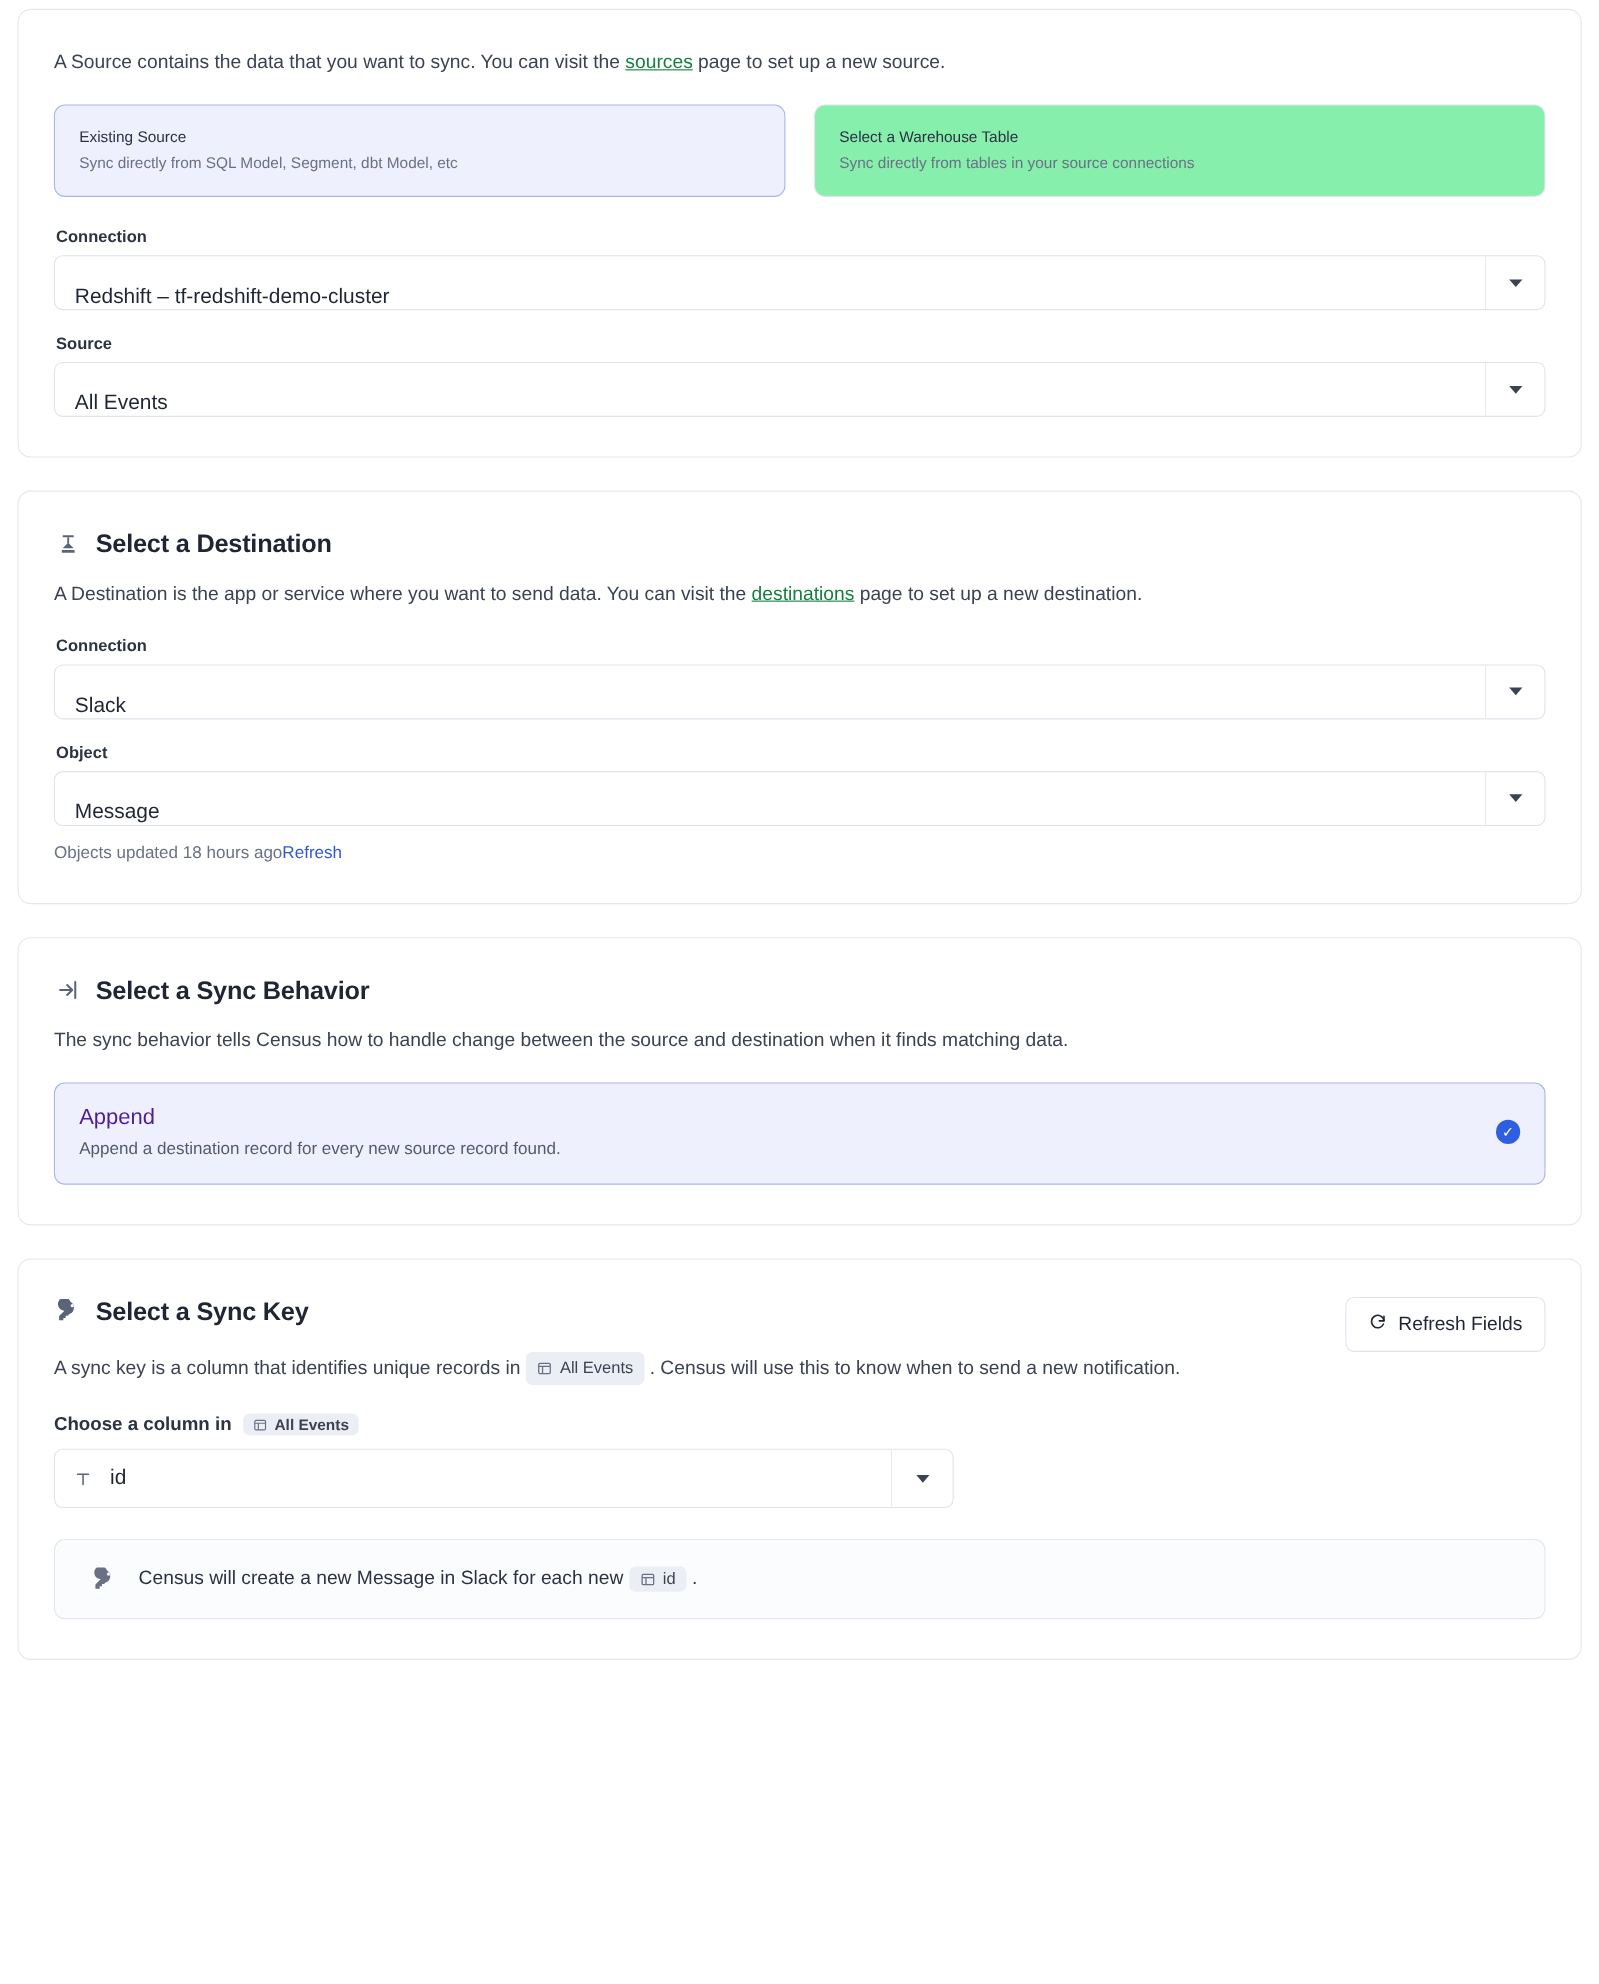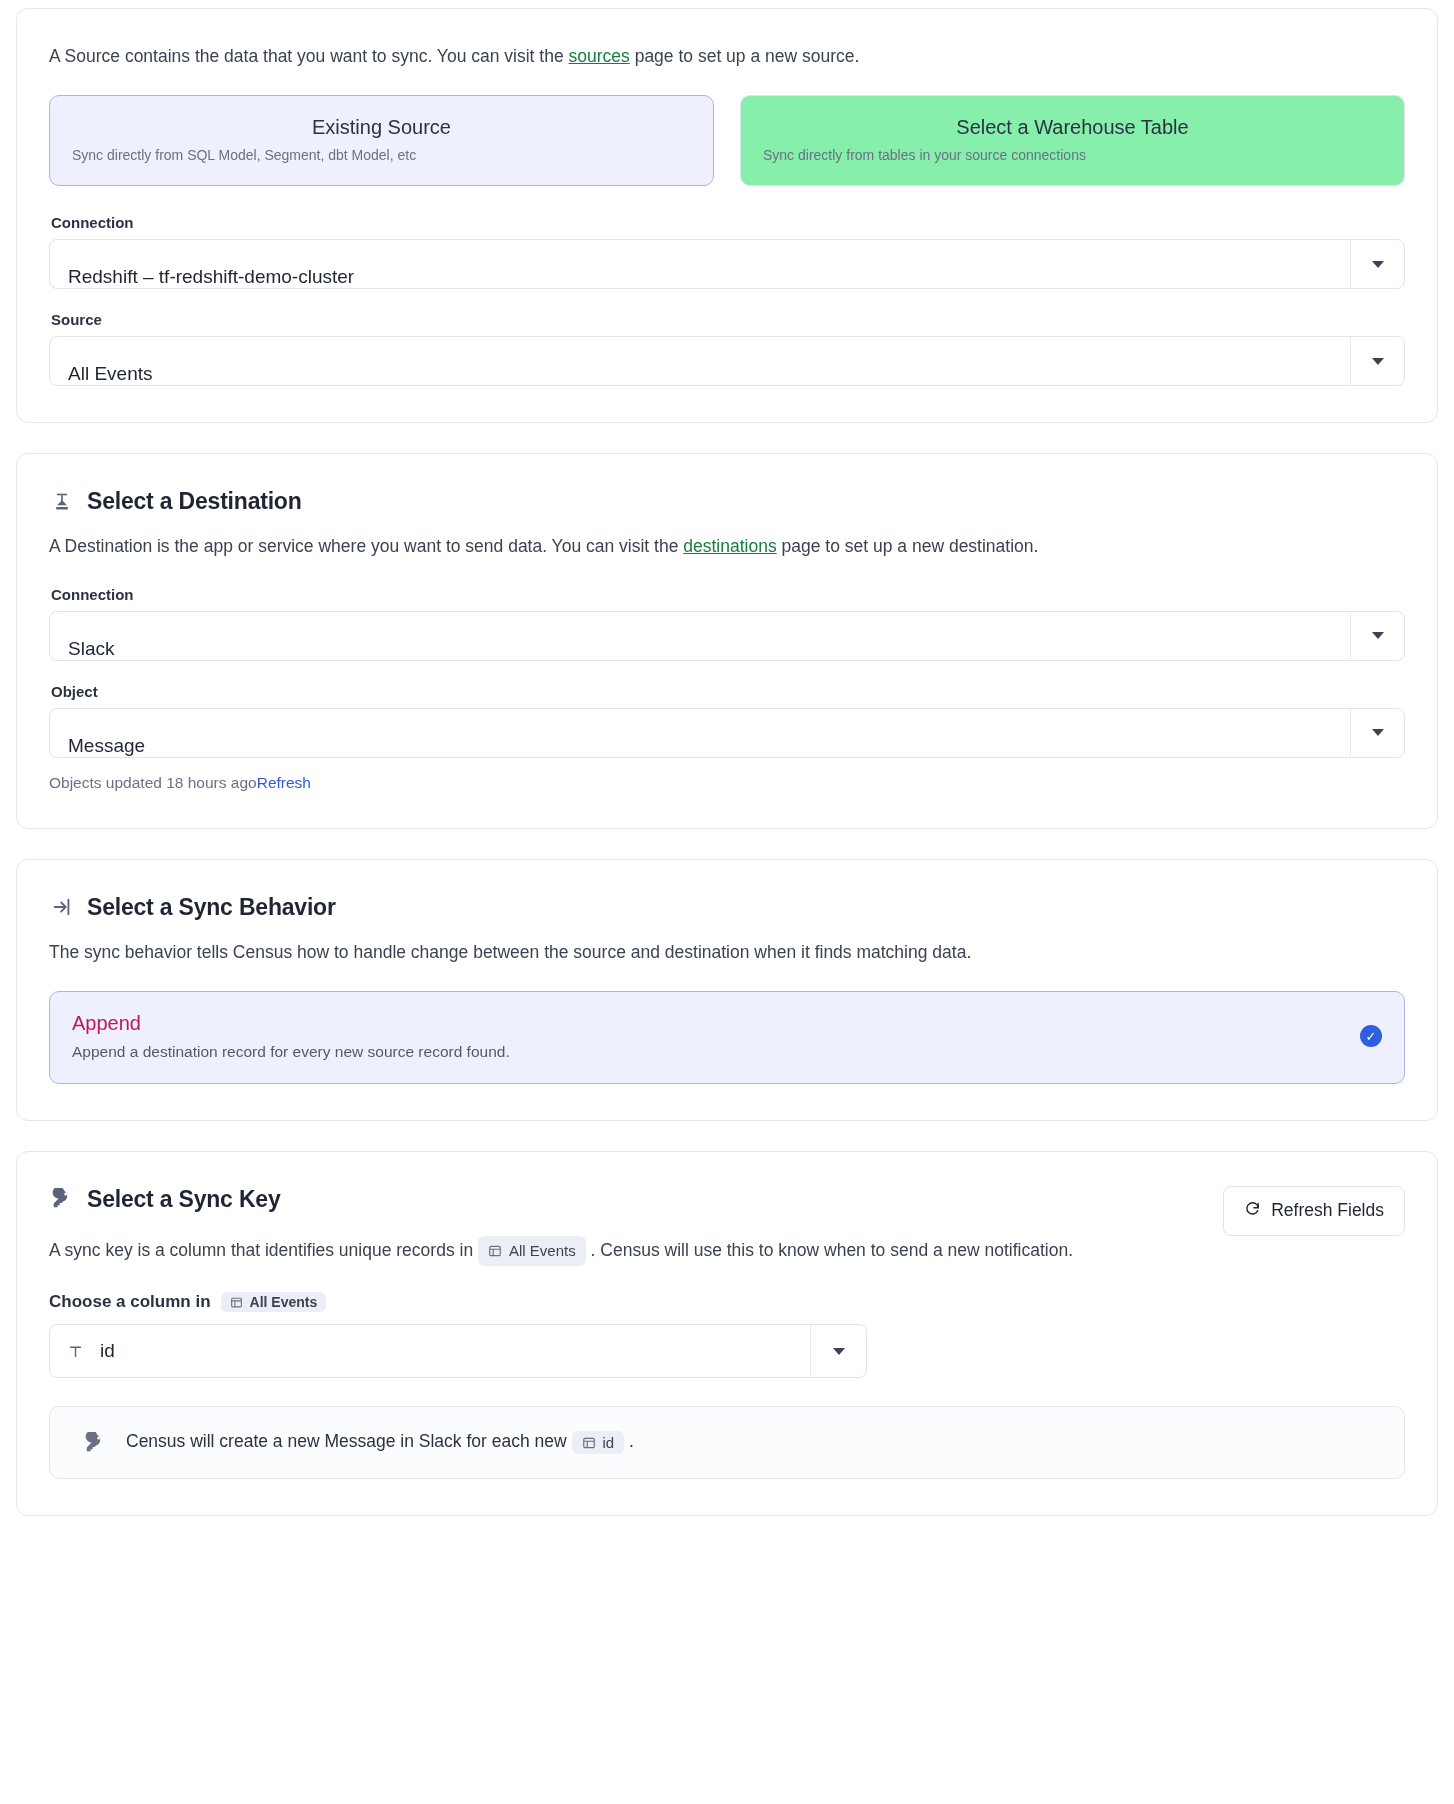--- a/index.html
+++ b/index.html
@@ -74,24 +74,23 @@
     border-radius: 10px;
     padding: 20px 22px 22px 22px;
     background: #86efac;
     cursor: pointer;
   }
   .choice.selected {
     border-color: #aab4ef;
     background: #eef0fd;
   }
   .choice-title {
-    font-size: 20px;
+    font-size: 14px;
     color: #2b3242;
     margin-bottom: 8px;
-    text-align: center;
   }
   .choice-sub {
     font-size: 14px;
     color: #6a7184;
   }
 
   .field-label {
     font-size: 15px;
     font-weight: bold;
     color: #2b3242;
@@ -149,21 +148,21 @@
     background: #eef0fd;
     border-radius: 10px;
     padding: 20px 22px 22px 22px;
     display: flex;
     align-items: center;
     justify-content: space-between;
     cursor: pointer;
   }
   .behavior-title {
     font-size: 20px;
-    color: #be185d;
+    color: #4c1d95;
     margin-bottom: 8px;
   }
   .behavior-sub {
     font-size: 15.5px;
     color: #525b6e;
   }
   .check {
     width: 22px;
     height: 22px;
     border-radius: 50%;

